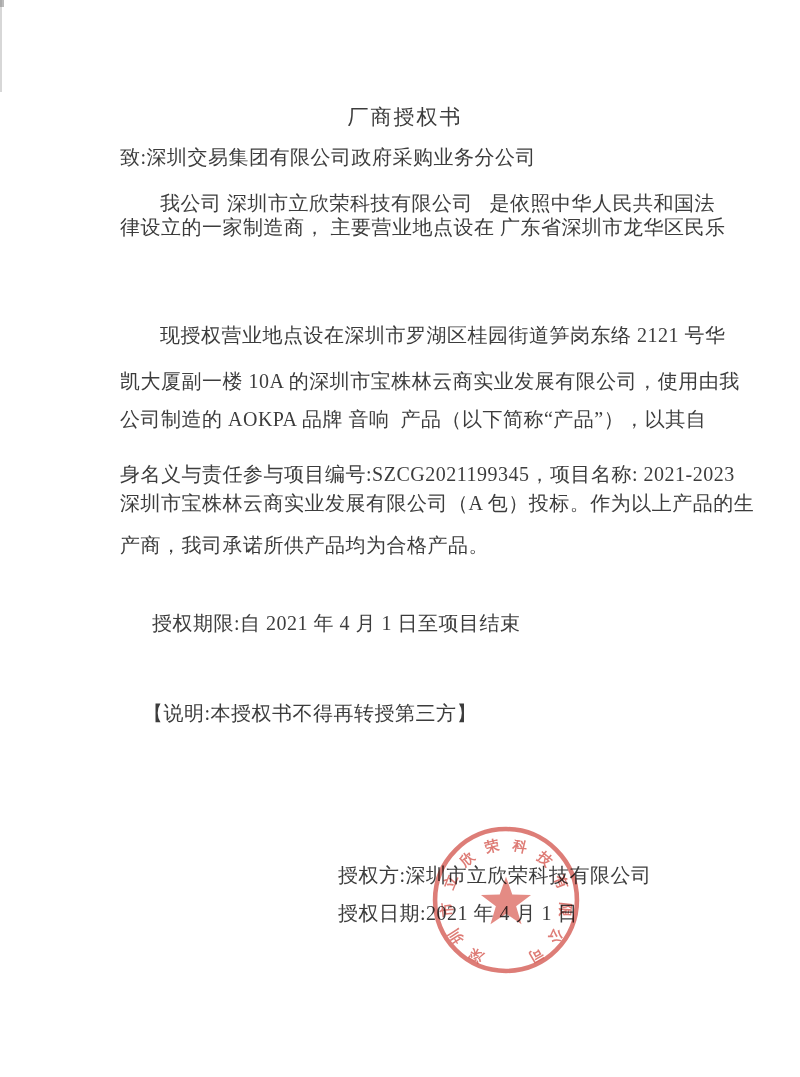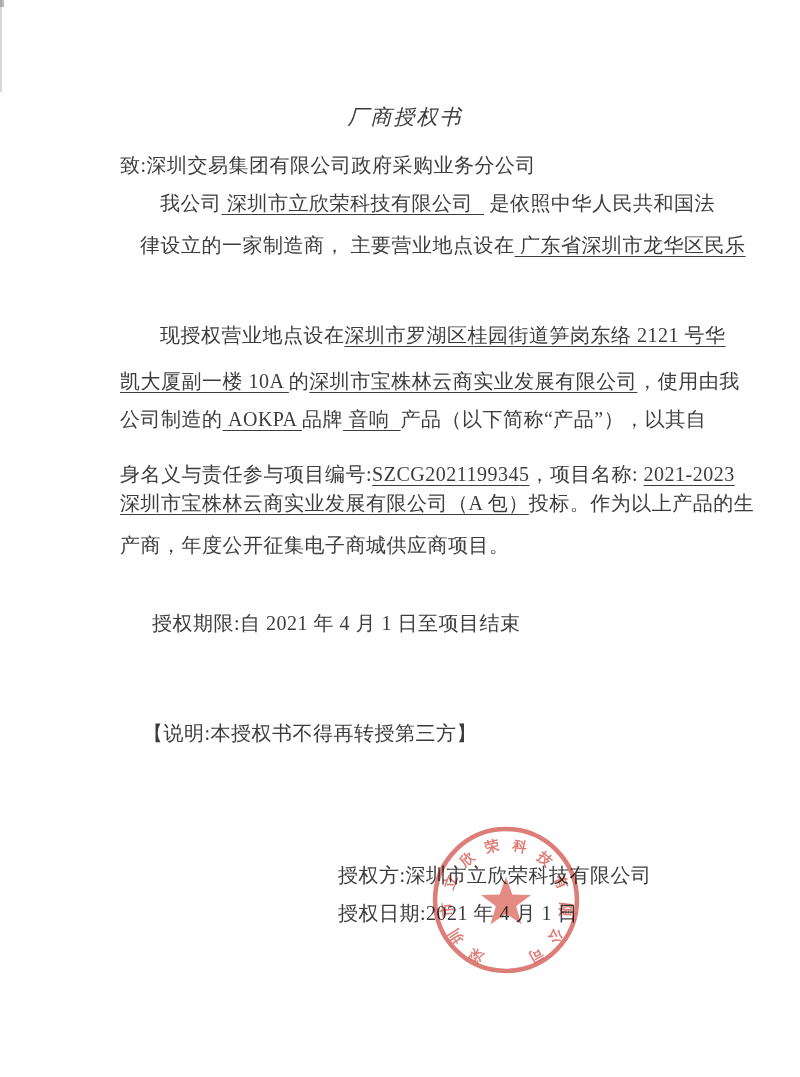--- a/index.html
+++ b/index.html
@@ -8,45 +8,43 @@
     width:800px;height:1077px;
     background:var(--page,#ffffff);
     overflow:hidden;
     font-family:"Liberation Serif","DejaVu Serif",serif;
     color:var(--ink,#3c3c3c);
   }
   .doc-title{
     position:absolute;left:120px;top:103px;width:570px;
     text-align:center;font-size:21px;letter-spacing:2px;
     white-space:pre;
-    font-style:italic;
   }
   .line{
     position:absolute;
     font-size:20px;line-height:26px;
     letter-spacing:0.5px;
     white-space:pre;
   }
   .u{
-    text-decoration:underline;
     text-underline-offset:4px;
     text-decoration-thickness:1.2px;
   }
-  .l-to        {left:120px;top:152px;}
+  .l-to        {left:120px;top:144px;}
   .l-p1l1      {left:160px;top:190px;}
-  .l-p1l2      {left:120px;top:232px;margin-left:20px;}
+  .l-p1l2      {left:120px;top:214px;}
   .l-p1l3      {left:120px;top:274px;}
   .l-p2l1      {left:160px;top:322px;}
   .l-p2l2      {left:120px;top:368px;}
   .l-p2l3      {left:120px;top:406px;}
   .l-p2l4      {left:120px;top:448px;margin-top:13px;}
   .l-p2l5      {left:120px;top:490px;}
   .l-p2l6      {left:120px;top:532px;}
   .l-term      {left:152px;top:610px;text-align:center;}
-  .l-note      {left:143px;top:720px;}
+  .l-note      {left:143px;top:700px;}
   .l-signparty {left:338px;top:862px;}
   .l-signdate  {left:338px;top:900px;}
   .seal{
     position:absolute;left:430px;top:824px;width:152px;height:152px;
     mix-blend-mode:multiply;opacity:.9;
     pointer-events:none;
   }
   .seal-ring{fill:none;stroke:var(--seal-red,#cf4a42);stroke-width:4.5;opacity:.8;}
   .seal-star{fill:#d85a50;opacity:.78;}
   .seal-char{
@@ -78,21 +76,21 @@
   <div class="line l-p2l1"><span>现授权营业地点设在</span><span class="u">深圳市罗湖区桂园街道笋岗东络 2121 号华</span></div>
 
   <div class="line l-p2l2"><span class="u">凯大厦副一楼 10A </span><span>的</span><span class="u">深圳市宝株林云商实业发展有限公司</span><span>，使用由我</span></div>
 
   <div class="line l-p2l3"><span>公司制造的</span><span class="u"> AOKPA </span><span>品牌</span><span class="u"> 音响  </span><span>产品（以下简称“产品”），以其自</span></div>
 
   <div class="line l-p2l4"><span>身名义与责任参与项目编号:</span><span class="u">SZCG2021199345</span><span>，项目名称: </span><span class="u">2021-2023</span></div>
 
   <div class="line l-p2l5"><span class="u">深圳市宝株林云商实业发展有限公司（A 包）</span><span>投标。作为以上产品的生</span></div>
 
-  <div class="line l-p2l6"><span>产商，年度公开征集电子商城供应商项目。</span></div>
+  <div class="line l-p2l6"><span>产商，我司承诺所供产品均为合格产品。</span></div>
 
   <div class="line l-term"><span>授权期限:自 2021 年 4 月 1 日至项目结束</span></div>
 
   <div class="line l-note"><span>【说明:本授权书不得再转授第三方】</span></div>
 
   <div class="line l-signparty"><span>授权方:深圳市立欣荣科技有限公司</span></div>
 
   <div class="line l-signdate"><span>授权日期:2021 年 4 月 1 日</span></div>
 
   <svg class="seal" viewBox="0 0 150 150">

